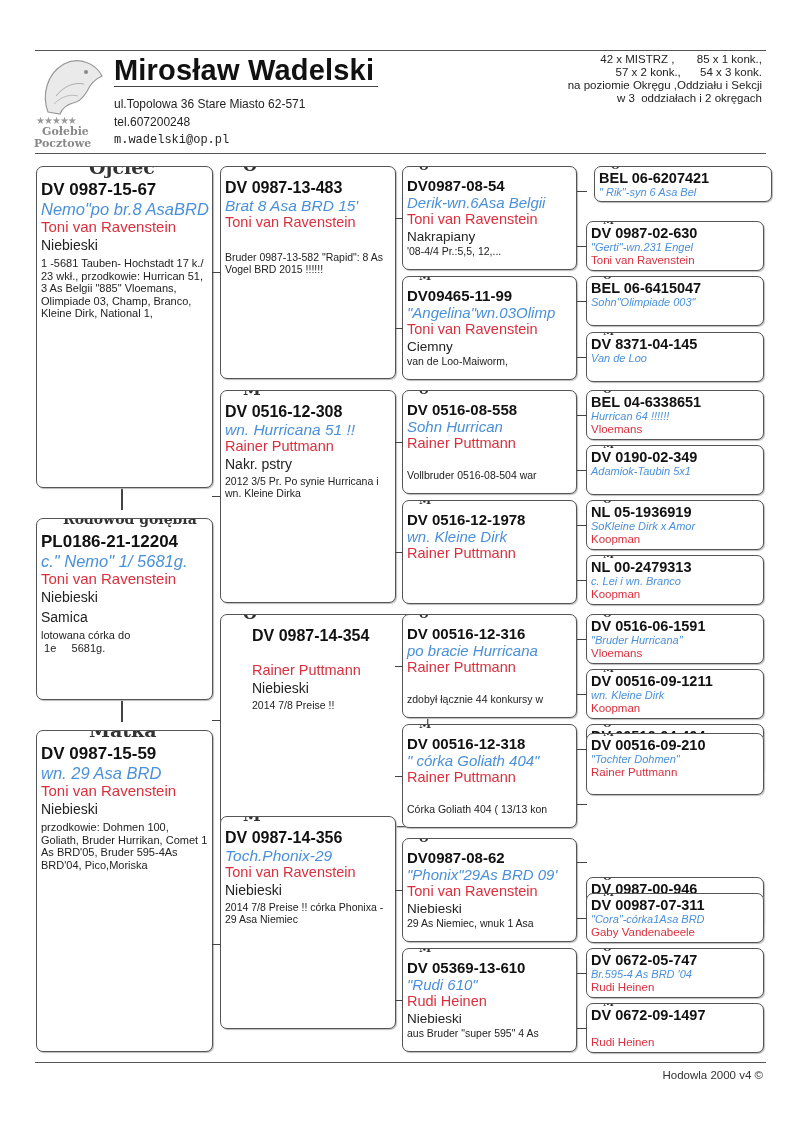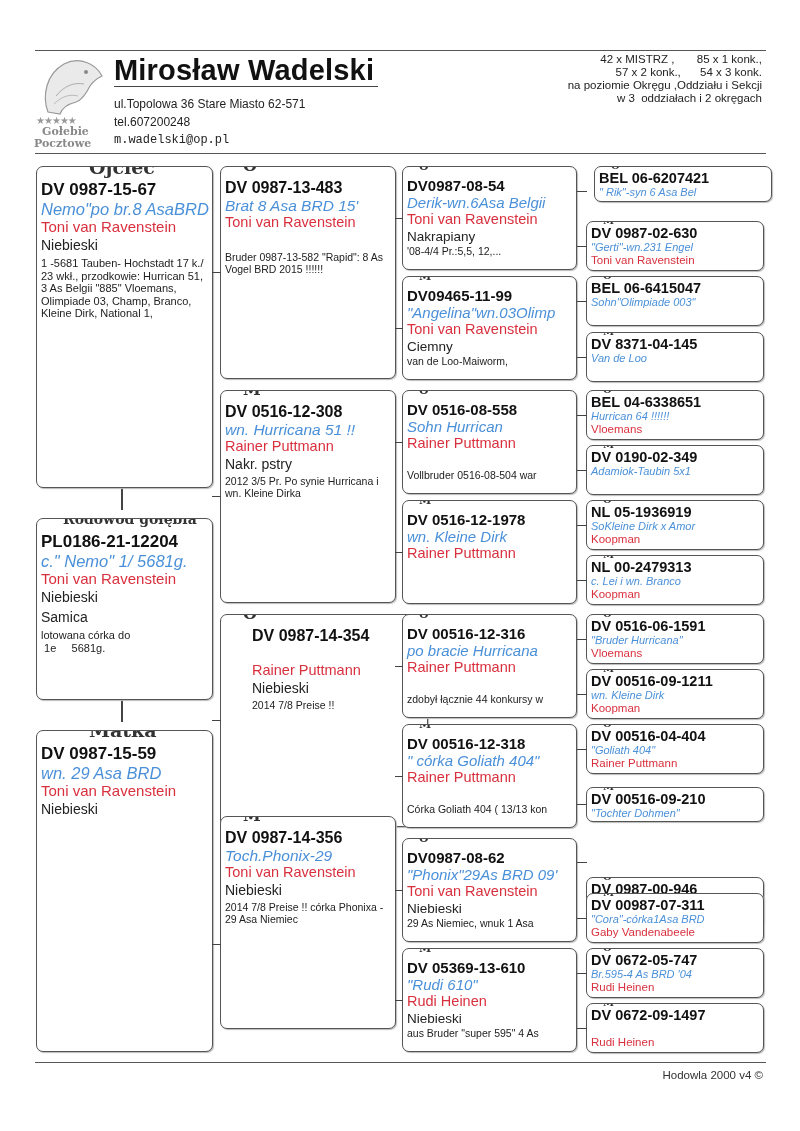--- a/index.html
+++ b/index.html
@@ -91,20 +91,21 @@
   <div class="notes" style="white-space:pre;">lotowana córka do
  1e     5681g.</div>
 </div>
 
 <div class="box lvl1" style="left:36px;top:730px;width:177px;height:322px;">
   <span class="legend" style="left:48px;top:-10px;font-size:19px;">Matka</span>
   <div class="ring">DV 0987-15-59</div>
   <div class="name">wn. 29 Asa BRD</div>
   <div class="breeder">Toni van Ravenstein</div>
   <div class="color">Niebieski</div>
+  <div class="notes">przodkowie: Dohmen 100, Goliath, Bruder Hurrikan, Comet 1 As BRD'05, Bruder 595-4As BRD'04, Pico,Moriska</div>
 </div>
 
 <div id="lvl2">
     <div class="box lvl2" style="left: 220px; top: 166px; width: 176px; height: 213px;">
       <span class="legend" style="left: 18px; top: -9px; font-size: 16px;">O</span>
       <div class="ring">DV 0987-13-483</div>
       <div class="name" style="min-height:17px">Brat 8 Asa BRD 15'</div>
       <div class="breeder">Toni van Ravenstein</div>
       <div class="color" style="min-height:18px"></div>
       <div class="notes">Bruder 0987-13-582 "Rapid": 8 As Vogel BRD 2015 !!!!!!</div>
@@ -260,21 +261,21 @@
       <div class="ring">DV 00516-09-1211</div>
       <div class="name" style="min-height:13px">wn. Kleine Dirk</div>
       <div class="breeder">Koopman</div>
     </div>
     <div class="box lvl4" style="left: 586px; top: 724px; width: 178px; height: 50px;">
       <span class="legend" style="left: 12px; top: -6px; font-size: 10px;">O</span>
       <div class="ring">DV 00516-04-404</div>
       <div class="name" style="min-height:13px">"Goliath 404"</div>
       <div class="breeder">Rainer Puttmann</div>
     </div>
-    <div class="box lvl4" style="left: 586px; top: 787px; width: 178px; height: 35px;">
+    <div class="box lvl4" style="left: 586px; top: 733px; width: 178px; height: 62px;">
       <span class="legend" style="left: 12px; top: -6px; font-size: 10px;">M</span>
       <div class="ring">DV 00516-09-210</div>
       <div class="name" style="min-height:13px">"Tochter Dohmen"</div>
       <div class="breeder">Rainer Puttmann</div>
     </div>
     <div class="box lvl4" style="left: 586px; top: 837.4px; width: 178px; height: 50px; margin-top: 40px;">
       <span class="legend" style="left: 12px; top: -6px; font-size: 10px;">O</span>
       <div class="ring">DV 0987-00-946</div>
       <div class="name" style="min-height:13px">"Jg. Pico"</div>
       <div class="breeder">Gaby Vandenabeele</div>

